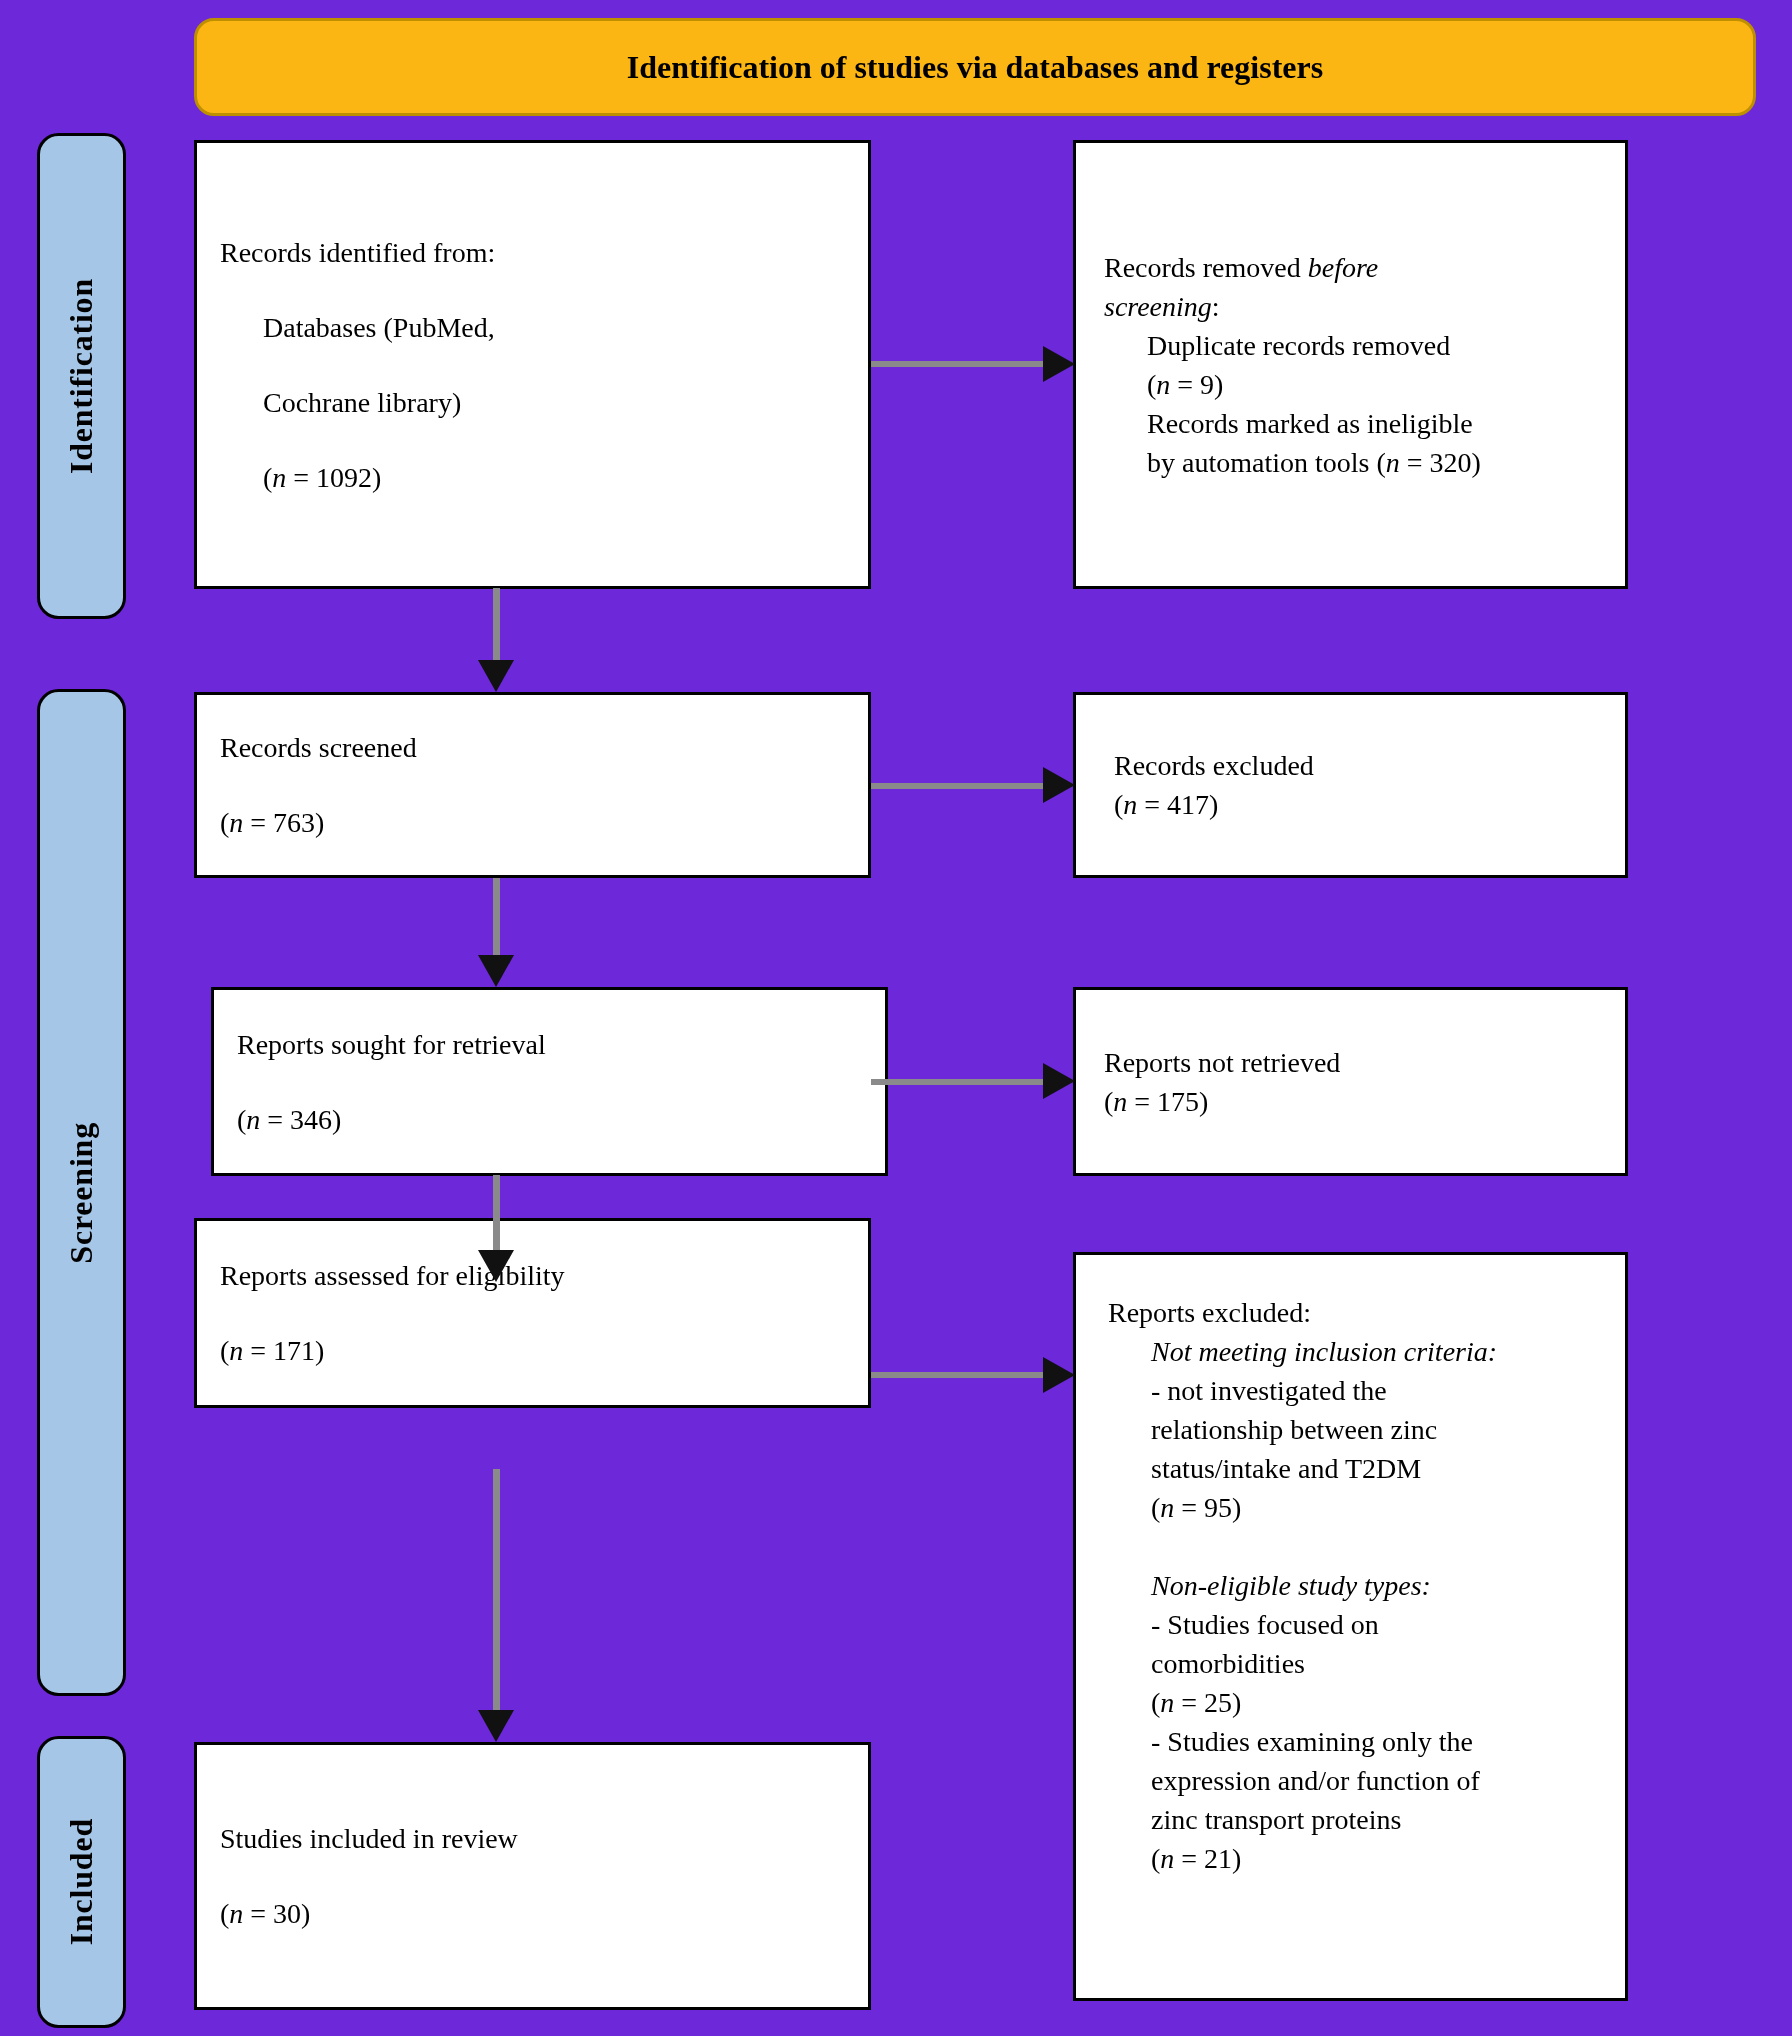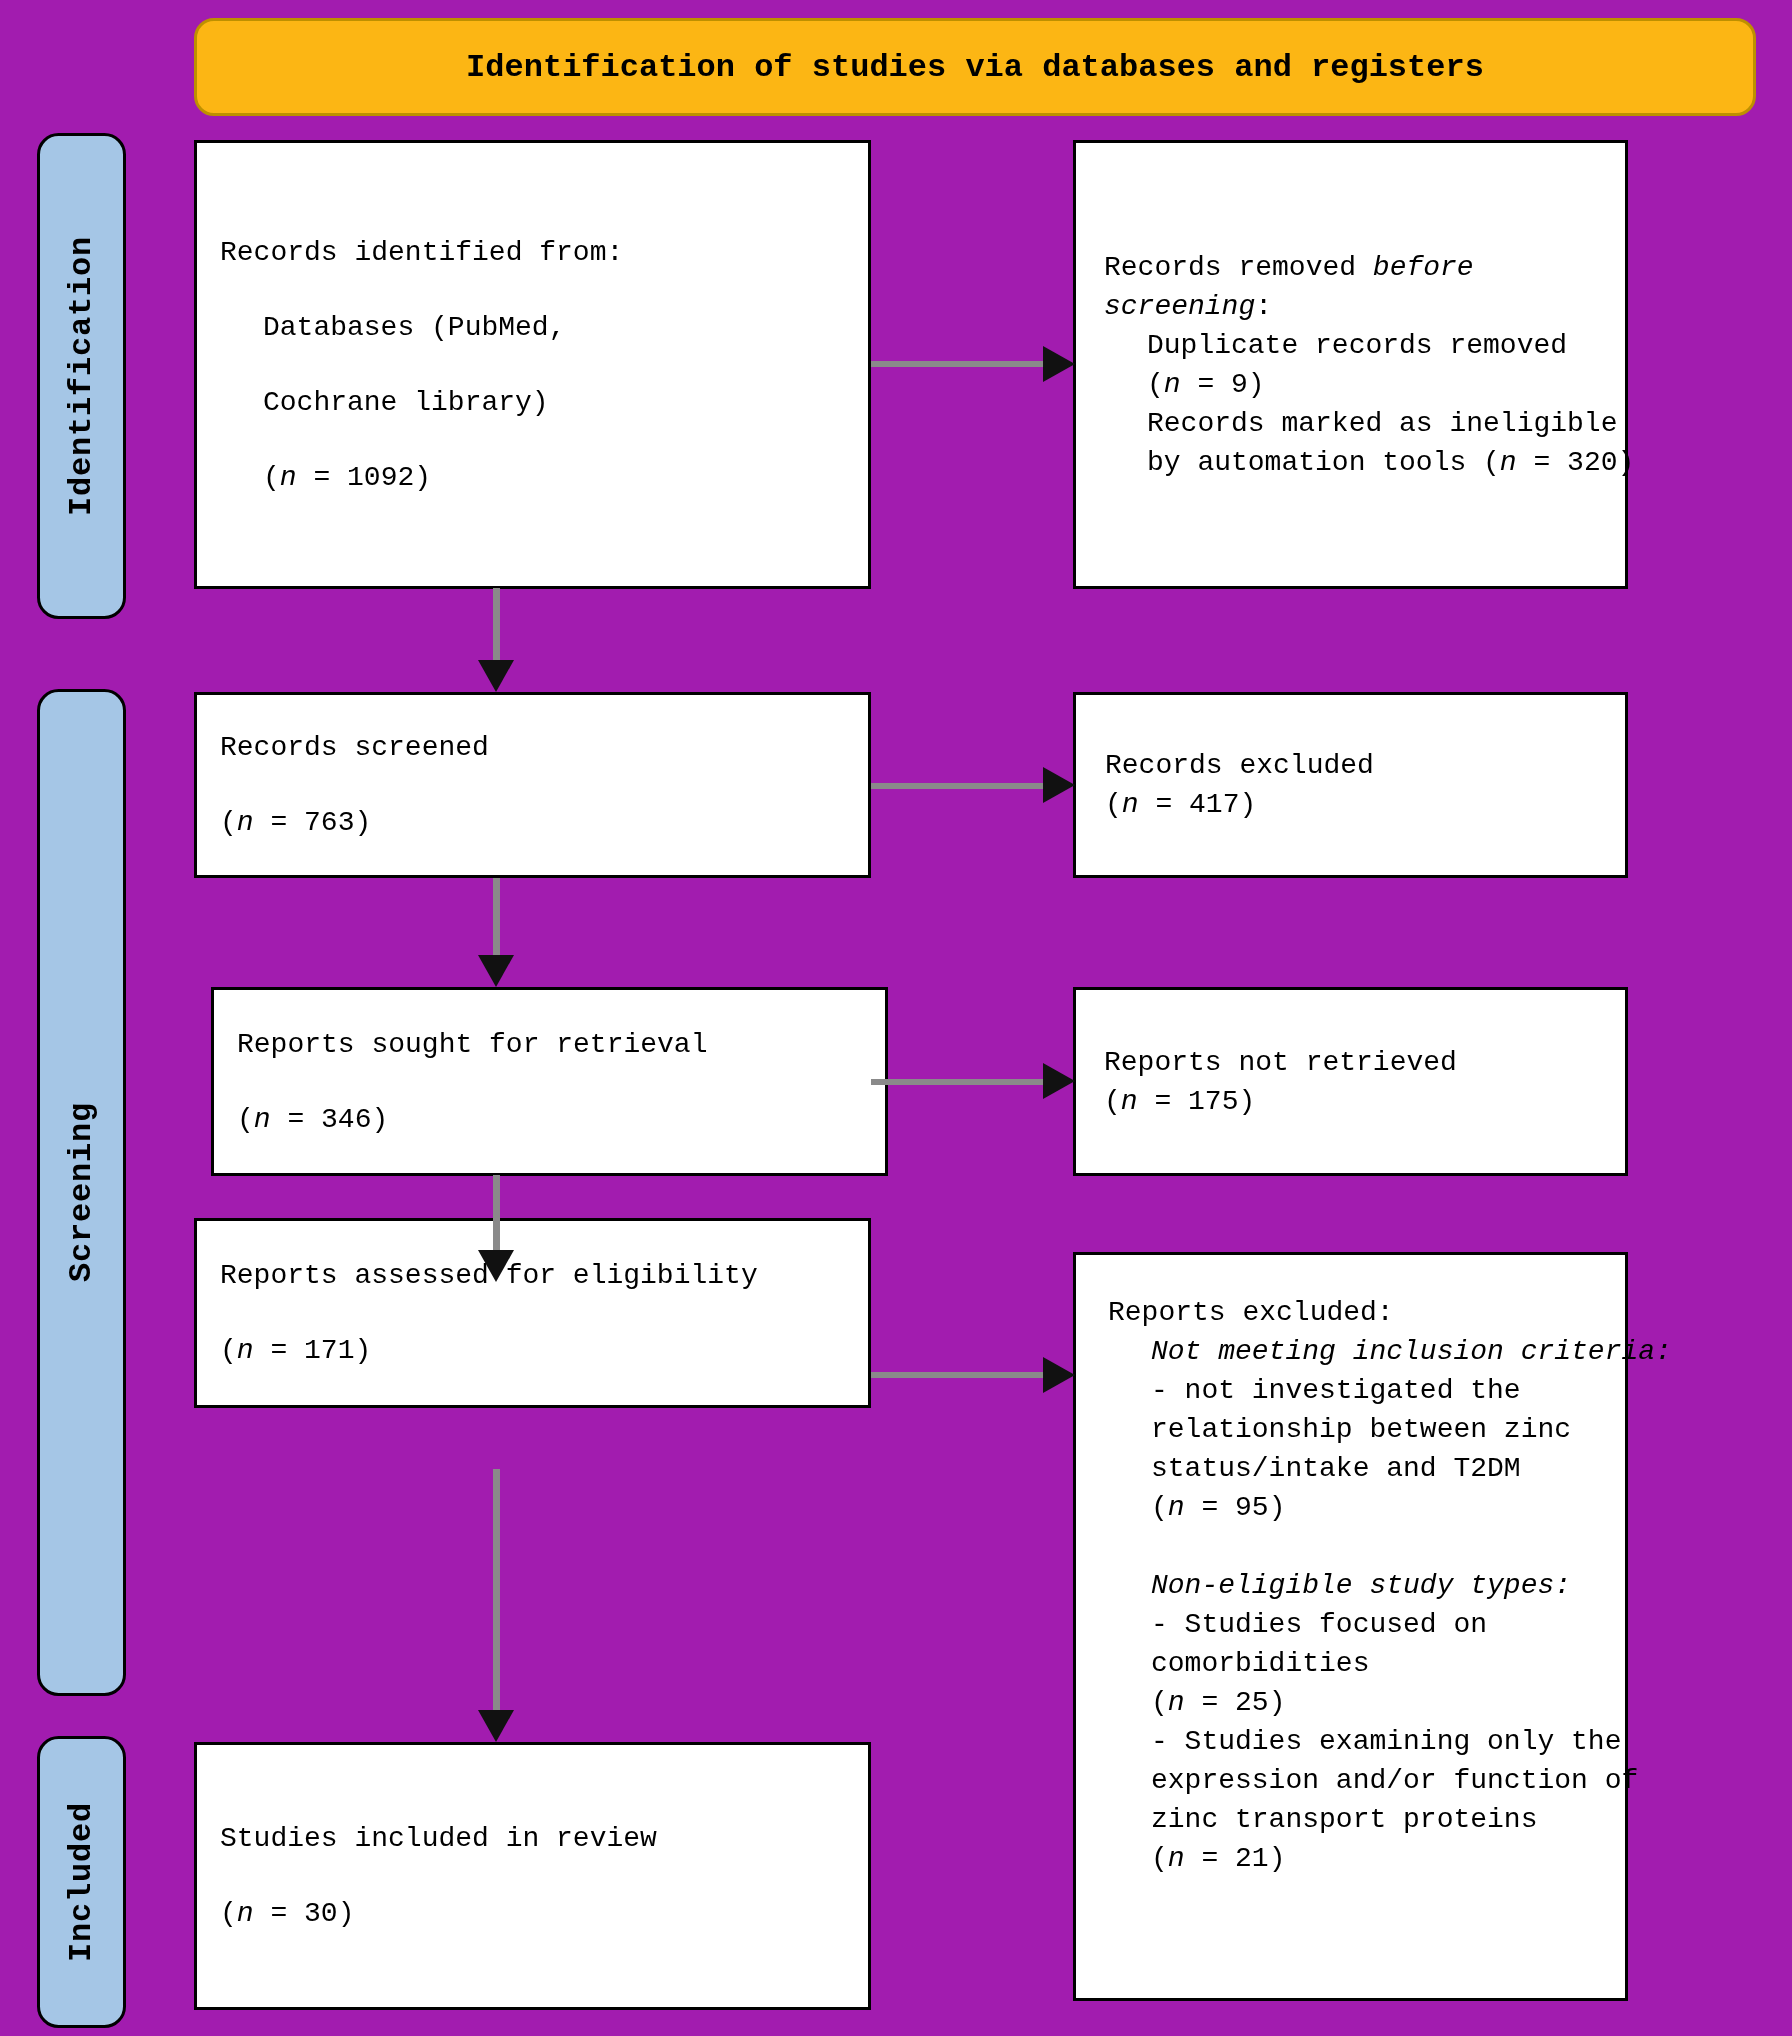--- a/index.html
+++ b/index.html
@@ -1,20 +1,20 @@
 <!DOCTYPE html>
 <html style="--banner-bg: #FCB614; --banner-border: #BE9000; --stage-bg: #A5C6E6; --arrow-gray: #8A8A8A;font-size:13.3px"><head>
 <meta charset="utf-8">
 <style>
   html,body{margin:0;padding:0;background:#ffffff;}
   #canvas{
     position:relative;
     width:1793px;height:2037px;
-    background:#a21caf;
-    font-family:Liberation Mono, monospace;
+    background:#6d28d9;
+    font-family:Liberation Serif, serif;
     color:#000;
   }
   
   .banner{
     position:absolute;left:194px;top:18.3px;width:1562px;height:98px;
     background:var(--banner-bg,#FCB614);
     border:3.3px solid var(--banner-border,#BE9000);
     border-radius:20px;
     display:flex;align-items:center;justify-content:center;
     box-sizing:border-box;
@@ -45,21 +45,21 @@
     font-size:28px;line-height:39px;
     padding-left:23px;padding-right:8.3px;
   }
   .node .line{white-space:nowrap;}
   .node .line.ind{padding-left:43px;}
   .col-l{left:194px;width:677px;gap:36px;}
   .col-r{left:1073px;width:555px;}
   #box-identified{top:140px;height:449px;}
   #box-removed{top:140px;height:449px;padding-left:28px;}
   #box-screened{top:692px;height:186px;}
-  #box-excluded{top:692px;height:186px;padding-left:29px;}
+  #box-excluded{top:692px;height:186px;padding-left:38px;}
   #box-sought{top:987px;height:189px;margin-left:17px;}
   #box-notretrieved{top:987px;height:189px;padding-left:28px;}
   #box-assessed{top:1218px;height:190px;}
   #box-reports-excluded{top:1240px;height:749px;justify-content:flex-start;padding-top:38px;padding-left:32px;margin-top:12px;}
   #box-included{top:1742px;height:268px;}
   
   .vline{position:absolute;left:493px;width:6.6px;background:var(--arrow-gray,#8A8A8A);}
   .vhead{position:absolute;left:478px;width:0;height:0;
     border-left:18.3px solid transparent;border-right:18.3px solid transparent;
     border-top:32px solid #111;}

